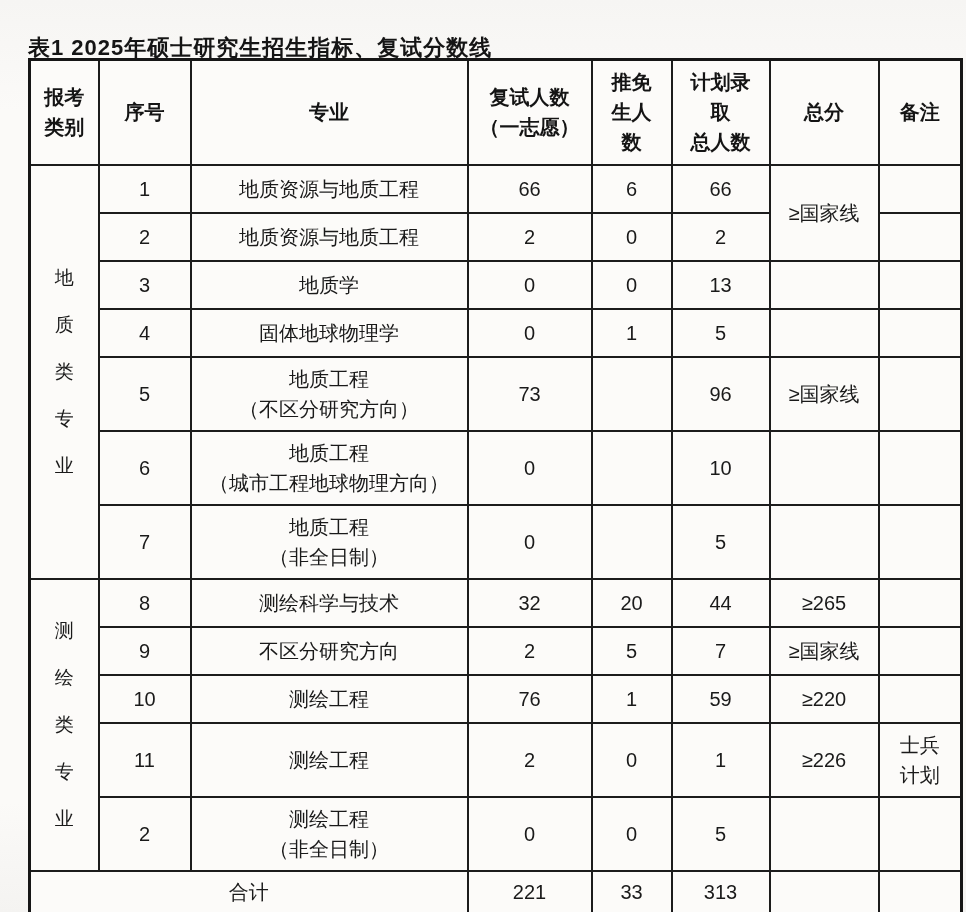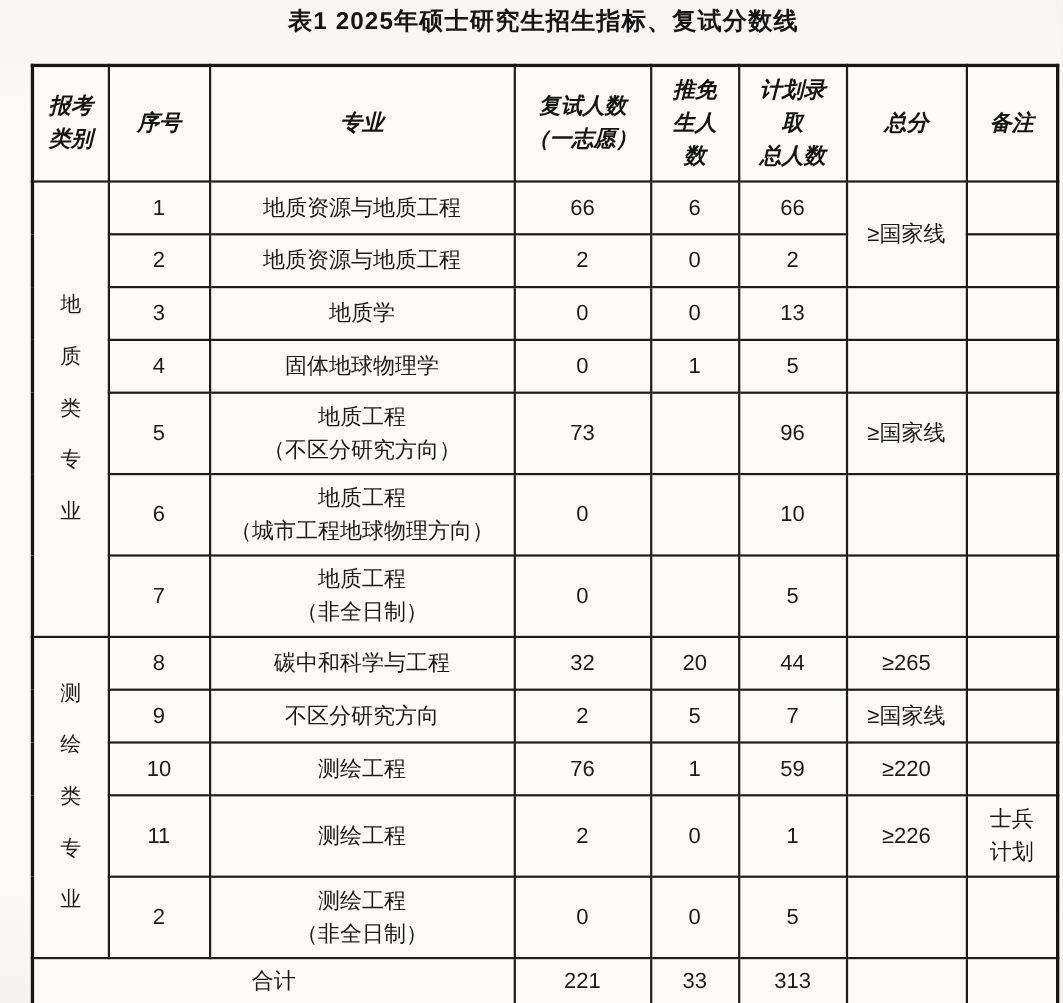--- a/index.html
+++ b/index.html
@@ -7,25 +7,24 @@
   body { font-family: "Liberation Sans", "DejaVu Sans", sans-serif; color: #1a1a1a; }
   .page {
     position: relative;
     width: 966px;
     height: 912px;
     margin: 0 auto;
     background: linear-gradient(180deg, #f6f5f3 0%, #fbfaf8 12%, #fbfaf8 88%, #f4f3f1 100%);
     overflow: hidden;
   }
   .doc-title {
-    padding-top: 4px;
+    padding-top: 33px;
     height: 58px;
     width: 932px;
     margin-left: 28px;
-    text-align: center;
     font-size: 22px;
     font-weight: 700;
     letter-spacing: 1px;
     color: #151515;
   }
   table.score-table {
     border-collapse: collapse;
     table-layout: fixed;
     width: 932px;
     margin-left: 28px;
@@ -37,21 +36,21 @@
     text-align: center;
     vertical-align: middle;
     font-size: 20px;
     line-height: 30px;
     padding: 6px 4px;
     white-space: pre-line;
     background: #fcfbf9;
     overflow: hidden;
   }
   table.score-table { border: 3px solid #161616; }
-  table.score-table thead tr { height: 105px; font-style: italic; }
+  table.score-table thead tr { height: 105px; }
   table.score-table thead th { font-weight: 700; color: #141414; }
   table.score-table tbody tr { height: 48px; }
   table.score-table td.cat {
     font-size: 19px;
     line-height: 47px;
     font-weight: 400;
     padding: 0;
   }
   table.score-table tr.total-row { height: 44px; }
   table.score-table tr.total-row td { line-height: 28px; }
@@ -162,21 +161,21 @@
           <td></td>
           <td></td>
         </tr>
         <tr>
           <td rowspan="5" class="cat">测
 绘
 类
 专
 业</td>
           <td>8</td>
-          <td>碳中和科学与工程</td>
+          <td>测绘科学与技术</td>
           <td>32</td>
           <td>20</td>
           <td>44</td>
           <td>≥265</td>
           <td></td>
         </tr>
         <tr>
           <td>9</td>
           <td>不区分研究方向</td>
           <td>2</td>

